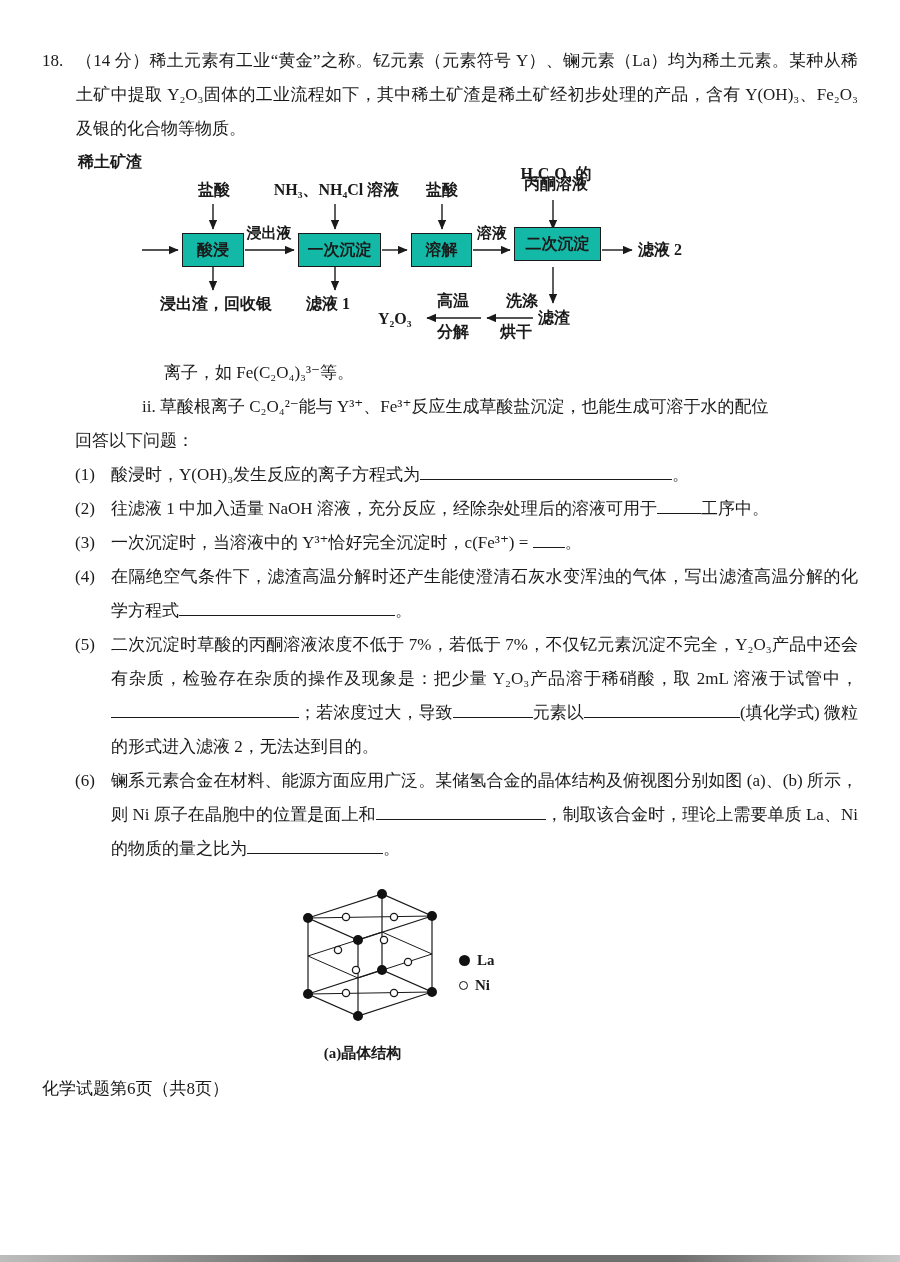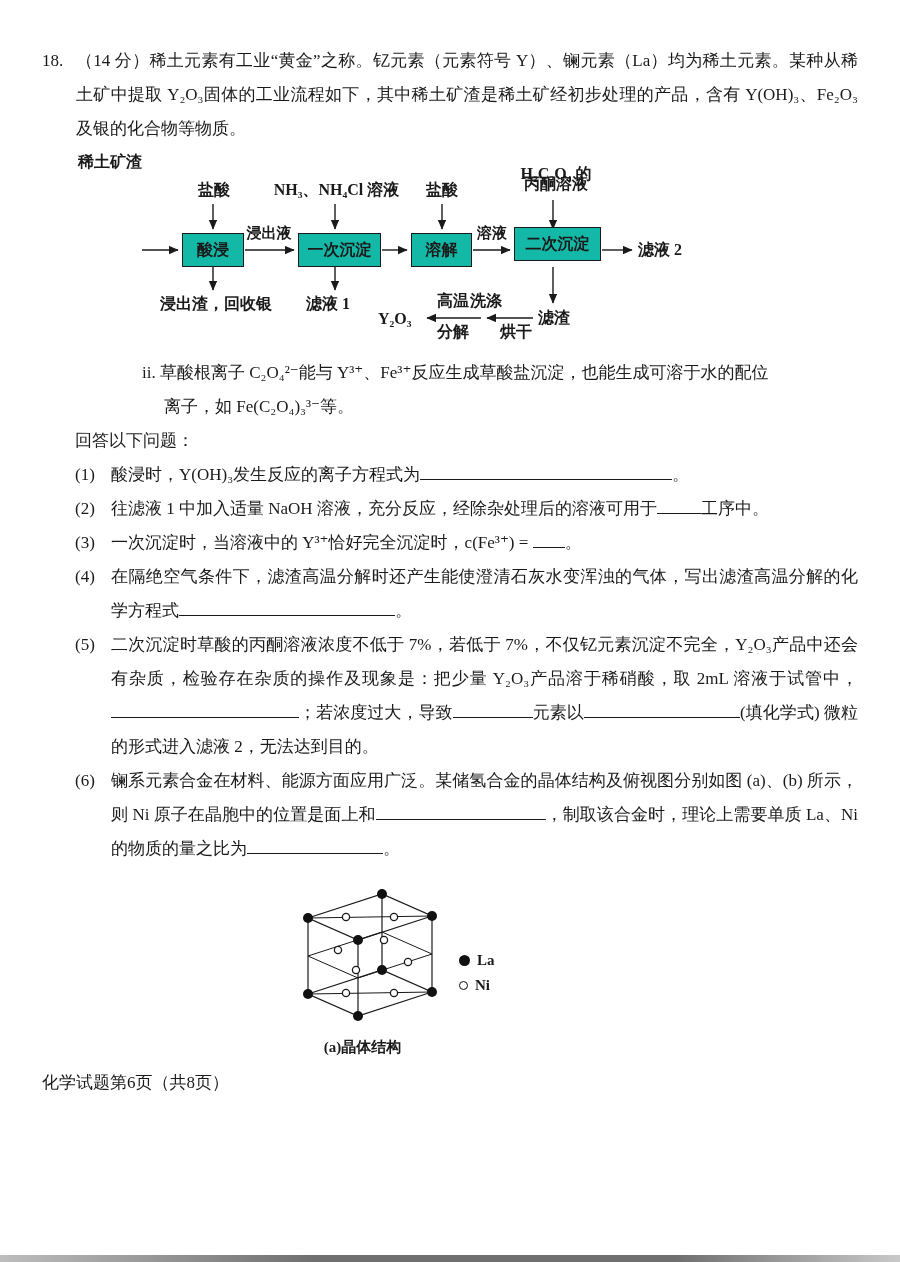--- a/index.html
+++ b/index.html
@@ -35,21 +35,21 @@
   .k3 { margin-left:122px; }
   .prompt { font-size:17px; line-height:34px; margin-left:33px; }
   .q-item { display:flex; font-size:17px; line-height:34px; margin-left:33px; }
   .q-num { width:36px; flex-shrink:0; }
   .q-body { flex:1; text-align:justify; }
   .blank { display:inline-block; border-bottom:1.4px solid #1a1a1a;
            height:15px; vertical-align:baseline; }
 
   
   .figure-row { display:flex; margin:12px 0 0 238px; align-items:flex-start; }
-  .fig-cap { text-align:center; font-weight:bold; font-size:15px; margin-top:6px; }
+  .fig-cap { text-align:center; font-weight:bold; font-size:15px; margin-top:12px; }
   .atom-edge { stroke:#1a1a1a; stroke-width:1.2; fill:none; }
   .atom-edge-light { stroke:#1a1a1a; stroke-width:1; fill:none; }
   .atom-la { fill:#111; }
   .atom-ni { fill:#fff; stroke:#1a1a1a; stroke-width:1.3; }
   .legend { margin:74px 14px 0 14px; font-size:15px; font-weight:bold; width:56px; }
   .leg-row { display:flex; align-items:center; margin-bottom:8px; }
   .dot-filled { width:11px; height:11px; border-radius:50%; background:#111;
                 display:inline-block; margin-right:7px; flex-shrink:0; }
   .dot-open { width:9px; height:9px; border-radius:50%; background:#fff;
               border:1.5px solid #111; display:inline-block; margin-right:7px; flex-shrink:0; }
@@ -101,30 +101,30 @@
     <div class="fl c" style="left:335px; top:28px; width:58px;">盐酸</div>
     <div class="fbox" style="left:333px; top:81px; width:61px; height:34px;">溶解</div>
     <div class="fl c sm" style="left:392px; top:71px; width:44px;">溶液</div>
     <div class="fl c" style="left:428px; top:12px; width:100px;">H₂C₂O₄ 的</div>
     <div class="fl c" style="left:428px; top:22px; width:100px;">丙酮溶液</div>
     <div class="fbox" style="left:436px; top:75px; width:87px; height:34px;">二次沉淀</div>
     <div class="fl" style="left:560px; top:88px;">滤液 2</div>
     <div class="fl" style="left:82px; top:142px;">浸出渣，回收银</div>
     <div class="fl" style="left:228px; top:142px;">滤液 1</div>
     <div class="fl c" style="left:457px; top:156px; width:38px;">滤渣</div>
-    <div class="fl c" style="left:386px; top:139px; width:44px;">洗涤</div>
+    <div class="fl c" style="left:422px; top:139px; width:44px;">洗涤</div>
     <div class="fl c" style="left:416px; top:170px; width:44px;">烘干</div>
     <div class="fl c" style="left:353px; top:139px; width:44px;">高温</div>
     <div class="fl c" style="left:353px; top:170px; width:44px;">分解</div>
     <div class="fl" style="left:300px; top:157px;">Y₂O₃</div>
   </div>
 
   <div>
+    <div class="known-line k3">离子，如 Fe(C₂O₄)₃³⁻等。</div>
     <div class="known-line k2">ii.  草酸根离子 C₂O₄²⁻能与 Y³⁺、Fe³⁺反应生成草酸盐沉淀，也能生成可溶于水的配位</div>
-    <div class="known-line k3">离子，如 Fe(C₂O₄)₃³⁻等。</div>
   </div>
 
   <div class="prompt">回答以下问题：</div>
 
   <div class="q-item">
     <span class="q-num">(1)</span>
     <span class="q-body"><span>酸浸时，Y(OH)₃发生反应的离子方程式为</span><span class="blank" style="width:252px;"></span><span>。</span></span>
   </div>
 
   <div class="q-item">

